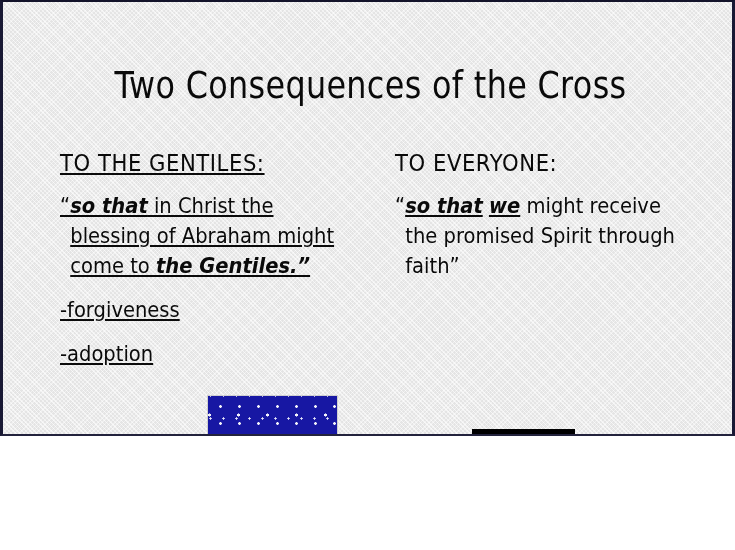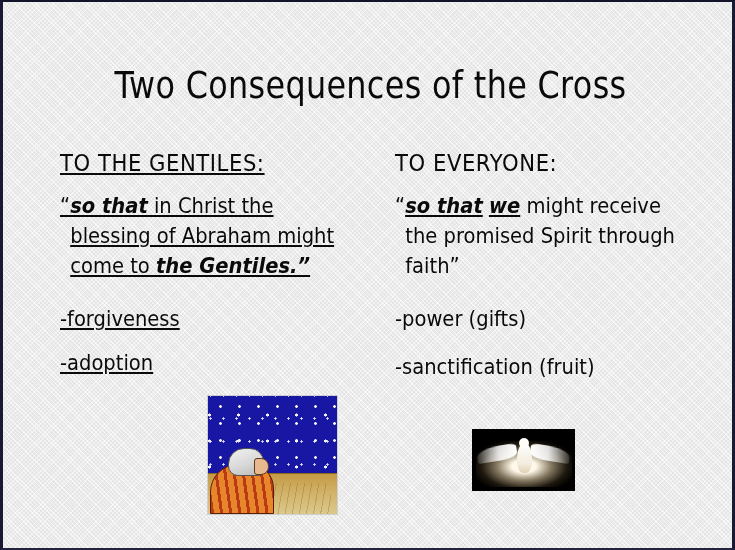--- a/index.html
+++ b/index.html
@@ -3,21 +3,21 @@
 <meta charset="utf-8">
 <style>
   html, body {
     margin: 0;
     padding: 0;
     background: #ffffff;
   }
   #slide {
     position: relative;
     width: 735px;
-    height: 550px;
+    height: 436px;
     box-sizing: border-box;
     background-color: #eaeaea;
     background-image:
       repeating-linear-gradient(45deg, rgba(255,255,255,0.55) 0 1px, rgba(0,0,0,0.012) 1px 3px),
       repeating-linear-gradient(-45deg, rgba(255,255,255,0.45) 0 1px, rgba(0,0,0,0.010) 1px 3px);
     border-left: 3px solid #191934;
     border-top: 2px solid #13132a;
     border-right: 3px solid #191934;
     border-bottom: 2px solid #23233d;
     overflow: hidden;
@@ -75,21 +75,21 @@
   #column-everyone .quote { width: 312px; }
 
   .quote .em {
     font-weight: bold;
     font-style: italic;
     text-decoration: underline;
     text-underline-offset: 2px;
   }
 
   .bullets {
-    margin-top: 26px;
+    margin-top: 17px;
   }
   .bullet {
     font-family: "DejaVu Sans", "Liberation Sans", sans-serif;
     font-size: 21px;
     color: #0a0a0a;
     transform: scaleX(0.93);
     transform-origin: left center;
     white-space: nowrap;
     margin-bottom: 20px;
   }
@@ -251,24 +251,20 @@
     </div>
   </div>
 
   <div class="column" id="column-everyone">
     <div class="col-heading">TO EVERYONE:</div>
 
     <div class="quote">
       <span>“</span><span class="em">so that</span><span> </span><span class="em">we</span><span> might receive the promised Spirit through faith”</span>
     </div>
 
-    <div class="bullets">
-      <div class="bullet">-power (gifts)</div>
-      <div class="bullet">-sanctification (fruit)</div>
-    </div>
   </div>
 
   <div id="abraham-picture">
     <div id="abraham-sky"></div>
     <div id="abraham-stars"></div>
     <div id="abraham-ground"></div>
     <div id="abraham-figure">
       <div id="abraham-robe"></div>
       <div id="abraham-head"></div>
       <div id="abraham-face"></div>

